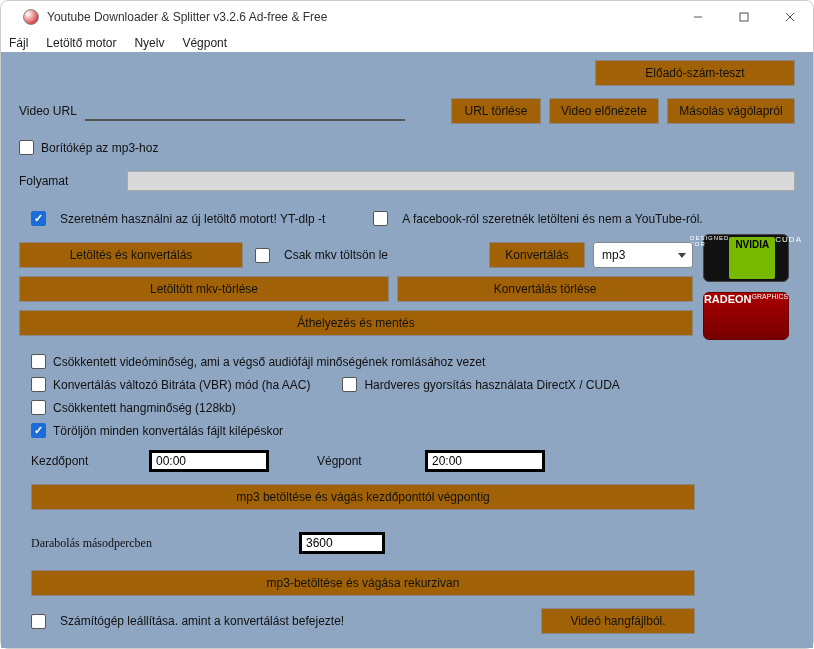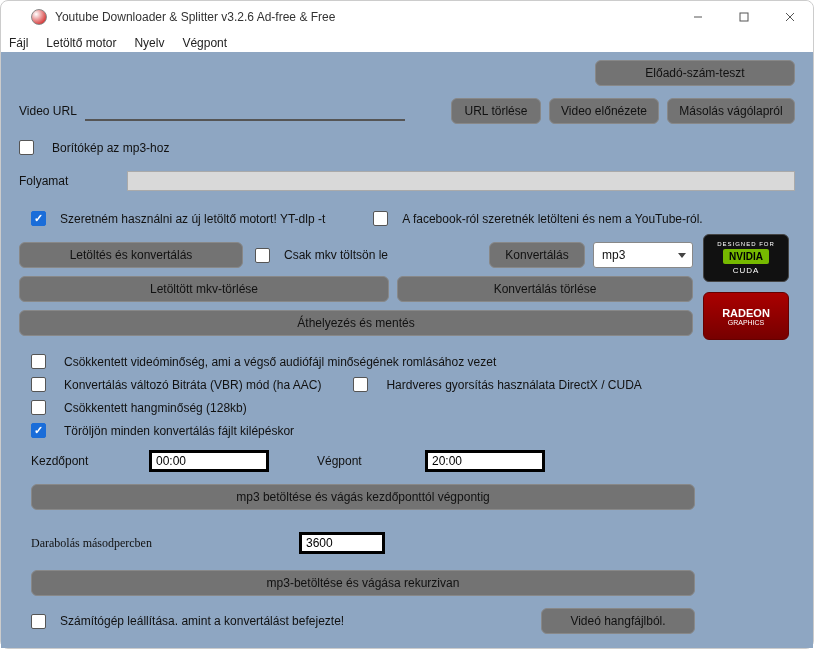--- a/index.html
+++ b/index.html
@@ -1,39 +1,39 @@
 <!DOCTYPE html>
 <html><head>
   <meta charset="utf-8">
   <style>
     * { box-sizing: border-box; margin: 0; padding: 0; font-family: 'Segoe UI', Tahoma, sans-serif; }
     body { width: 814px; height: 649px; background: #fff; overflow: hidden; }
     .window { width: 814px; height: 649px; background: #fff; border: 1px solid #ccc; border-radius: 8px; display: flex; flex-direction: column; }
-    .titlebar { height: 32px; display: flex; align-items: center; padding: 0 0 0 10px; background: #fff; border-top-left-radius: 8px; border-top-right-radius: 8px; margin-left: 20px; }
+    .titlebar { height: 32px; display: flex; align-items: center; padding: 0 0 0 22px; background: #fff; border-top-left-radius: 8px; border-top-right-radius: 8px; }
     .titlebar .app-icon { width: 16px; height: 16px; margin-right: 8px; background: radial-gradient(circle at 30% 30%, #fff, #c00); border-radius: 50%; border: 1px solid #888; }
     .titlebar .title { font-size: 12px; color: #333; flex: 1; }
     .winbtns { display: flex; }
     .winbtn { width: 46px; height: 32px; display: flex; align-items: center; justify-content: center; color: #555; font-size: 11px; }
     .menubar { height: 24px; display: flex; align-items: center; padding: 0 8px; background: #fff; font-size: 12px; color: #222; gap: 18px; }
     .content { flex: 1; background: #8ea6c2; position: relative; padding: 10px 18px 14px 18px; font-size: 12px; color: #111; }
     .topright-btn { position: absolute; right: 18px; top: 8px; width: 200px; }
-    .btn { background: #737373; border: 1px solid #888; border-radius: 6px; height: 26px; display: flex; align-items: center; justify-content: center; font-size: 12px; color: #111; cursor: pointer; }
+    .btn { background: #a16207; border: 1px solid #888; border-radius: 1px; height: 26px; display: flex; align-items: center; justify-content: center; font-size: 12px; color: #111; cursor: pointer; }
     .row { display: flex; align-items: center; margin-top: 8px; gap: 8px; }
     .lbl { color: #111; font-size: 12px; }
     .textinput { background: #fff; border: 3px solid #000000; height: 22px; padding: 0 4px; font-size: 12px; }
     .url-input { width: 320px; }
     .cb { width: 15px; height: 15px; border: 1px solid #555; border-radius: 2px; background: #fff; display: inline-flex; align-items: center; justify-content: center; margin-right: 6px; flex-shrink: 0; }
     .cb.checked { background: #1a6dd9; border-color: #1a6dd9; }
     .cb.checked::after { content: '✓'; color: #fff; font-size: 11px; font-weight: bold; }
     .cbrow { display: flex; align-items: center; margin-top: 8px; }
-    .cbrow .lbl { margin-left: 12px; }
+    .cbrow .lbl { margin-left: 1px; }
     .progress { background: #d9d9d9; border: 1px solid #aaa; height: 20px; flex: 1; }
     .select { background: #fff; border: 1px solid #888; border-radius: 3px; height: 26px; display: flex; align-items: center; padding: 0 20px 0 8px; position: relative; font-size: 12px; }
     .select::after { content: ''; position: absolute; right: 6px; top: 10px; width: 0; height: 0; border-left: 4px solid transparent; border-right: 4px solid transparent; border-top: 5px solid #444; }
-    .badge { width: 86px; height: 48px; border-radius: 6px; background: #000; display: flex; flex-direction: column; align-items: center; justify-content: center; color: #fff; font-size: 8px; }
+    .badge { width: 86px; height: 48px; border-radius: 6px; background: #000; display: flex; flex-direction: row; justify-content: center; color: #fff; font-size: 8px; }
     .badge.nvidia { background: #111; border: 1px solid #444; }
     .badge.nvidia .logo { background: #76b900; color: #000; font-weight: bold; padding: 2px 6px; font-size: 10px; margin: 2px 0; border-radius: 2px; }
     .badge.radeon { background: linear-gradient(#a00, #700); border: 1px solid #600; margin-top: 10px; }
     .badge.radeon .logo { color: #fff; font-weight: bold; font-size: 11px; }
     .badge.radeon .sub { color: #fff; font-size: 7px; }
     .section { margin-top: 30px; }
     .main-area { display: flex; gap: 10px; margin-top: 8px; }
     .left-col { flex: 1; }
     .right-col { width: 92px; display: flex; flex-direction: column; align-items: flex-start; }
   </style>

